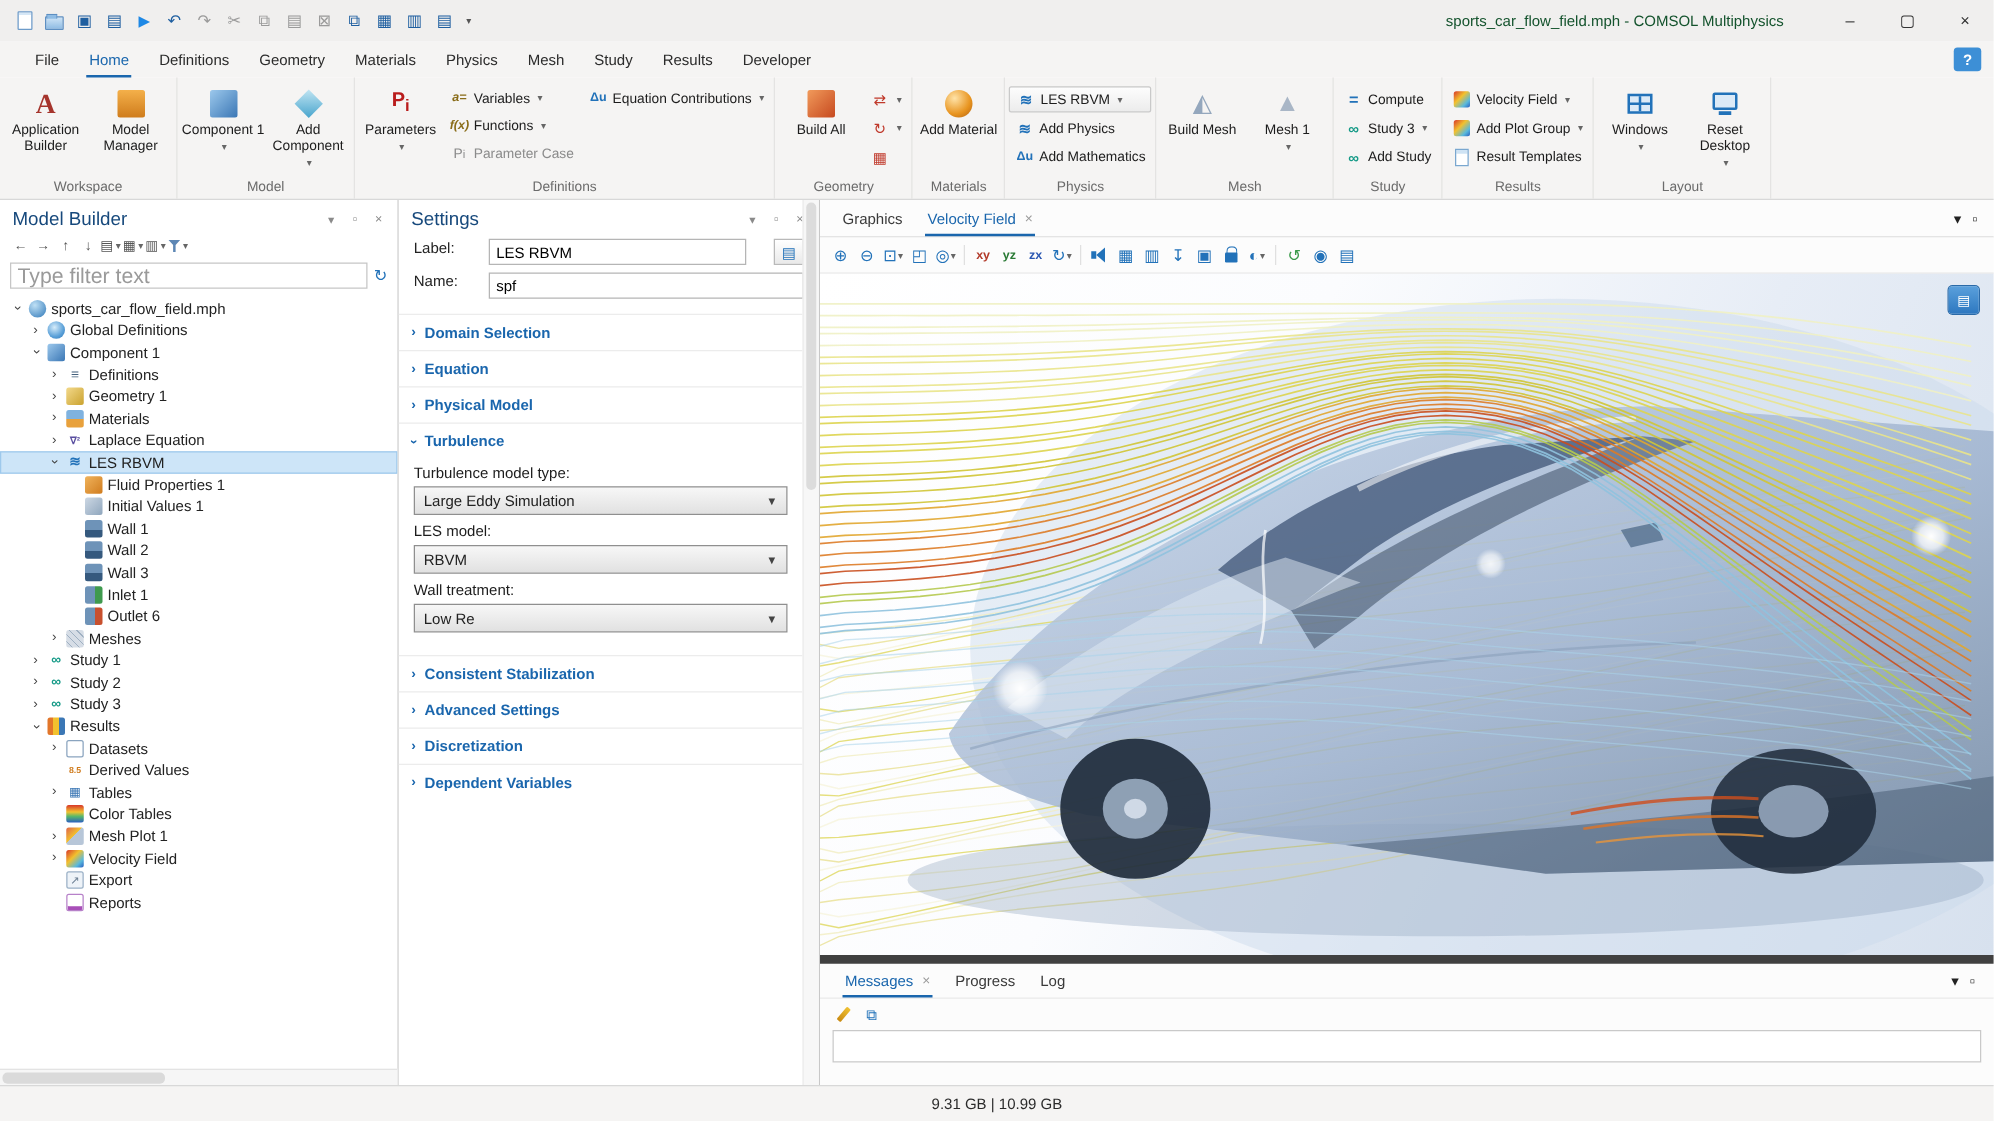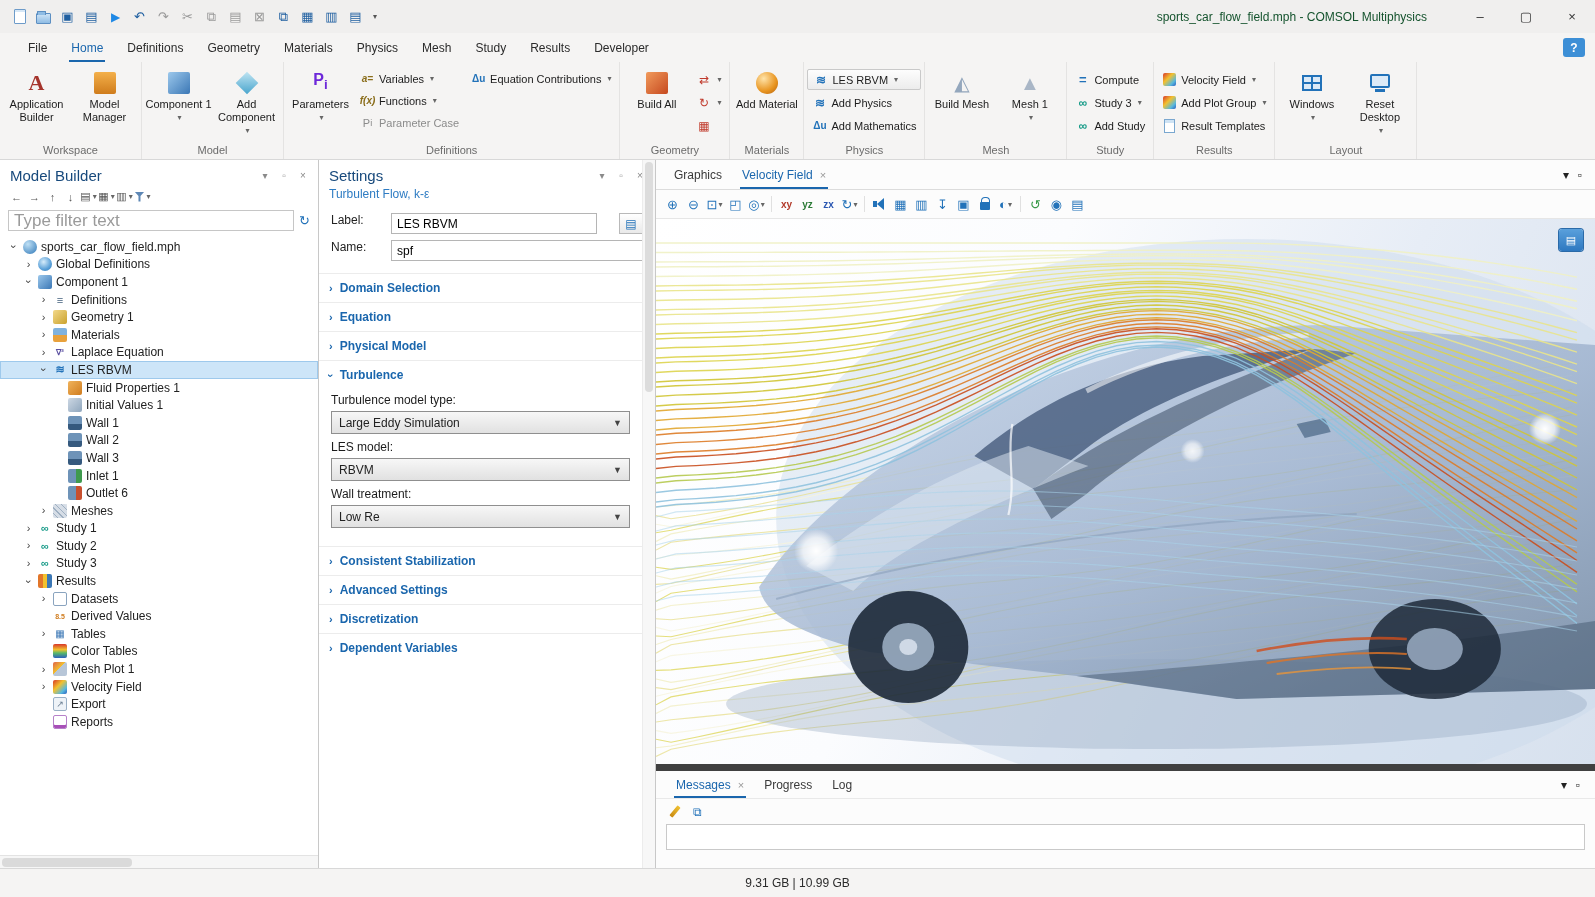--- a/index.html
+++ b/index.html
@@ -40,21 +40,21 @@
 .defs-grid{display:grid;grid-template-columns:auto auto;grid-auto-rows:22px;column-gap:2px;align-content:start;padding-top:4px}
 .sb{display:flex;align-items:center;gap:4px;height:21px;padding:0 5px;font-size:11px;color:#1c1c1c;white-space:nowrap}
 .sb.combo{border:1px solid #c9c9c9;background:linear-gradient(#fdfdfd,#ececec);border-radius:2px}
 .si{width:15px;height:15px;display:flex;align-items:center;justify-content:center;font-size:11px;flex:none}
 .caret{font-size:8px;color:#666;margin-left:2px}
 .dis{color:#8b8b8b}
 .ic-A{color:#a5342c;font-weight:bold;font-size:22px;font-family:"Liberation Serif",serif}
 .ic-mm{width:22px;height:22px;background:linear-gradient(#f4b04a,#cf7c1c);border-radius:2px}
 .ic-cube{width:22px;height:22px;background:linear-gradient(135deg,#9cc8ec,#3b77b5);border-radius:2px}
 .ic-diamond{width:16px;height:16px;transform:rotate(45deg);background:linear-gradient(135deg,#bfe4f2,#49a5cd)}
-.ic-pi{color:#6d28d9;font-weight:bold;font-size:16px}
+.ic-pi{color:#b91c1c;font-weight:bold;font-size:16px}
 .ic-buildall{width:22px;height:22px;background:linear-gradient(135deg,#f19a5b,#c6491f);border-radius:2px}
 .ic-sphere{width:22px;height:22px;border-radius:50%;background:radial-gradient(circle at 35% 30%,#ffe3a8,#e8941f 60%,#b05f10)}
 .ic-bm{color:#94a7bd;font-size:20px;line-height:1}
 .ic-mesh1{color:#a9b6c6;font-size:20px;line-height:1}
 .ic-win{width:20px;height:16px;border:2px solid #2272b9;background:linear-gradient(#2272b9,#2272b9) center/100% 2px no-repeat,linear-gradient(#2272b9,#2272b9) center/2px 100% no-repeat,#dceaf7}
 .ic-rd{width:20px;height:14px;border:2px solid #2272b9;border-radius:2px;background:#dceaf7;position:relative;margin-top:-3px}
 .ic-rd::after{content:"";position:absolute;bottom:-6px;left:50%;transform:translateX(-50%);width:10px;height:3px;background:#2272b9}
 .txt-olive{color:#8a6d1a;font-weight:bold;font-size:10px;font-style:italic}
 .txt-blue{color:#2272b9;font-weight:bold;font-size:10px}
 .txt-red{color:#c0392b;font-size:12px}
@@ -620,21 +620,20 @@
 
     <div class="pset">
       <div class="phead">
         <span class="ptitle">Settings</span>
         <span class="phic">
           <span class="phi">▾</span>
           <span class="phi">▫</span>
           <span class="phi">×</span>
         </span>
       </div>
-      <div class="subtitle">Turbulent Flow, k-ε</div>
       <div class="form">
         <div class="frow">
           <span class="flabel">Label:</span>
           <input class="text" value="LES RBVM" style="">
           <span class="idbtn">▤</span>
         </div>
         <div class="frow">
           <span class="flabel">Name:</span>
           <input class="text" value="spf" style="">
         </div>

